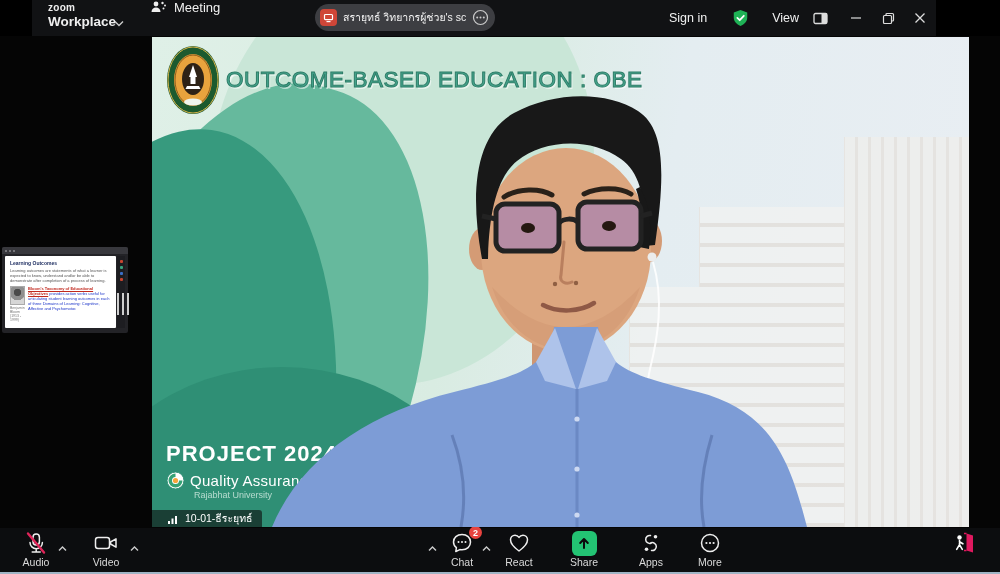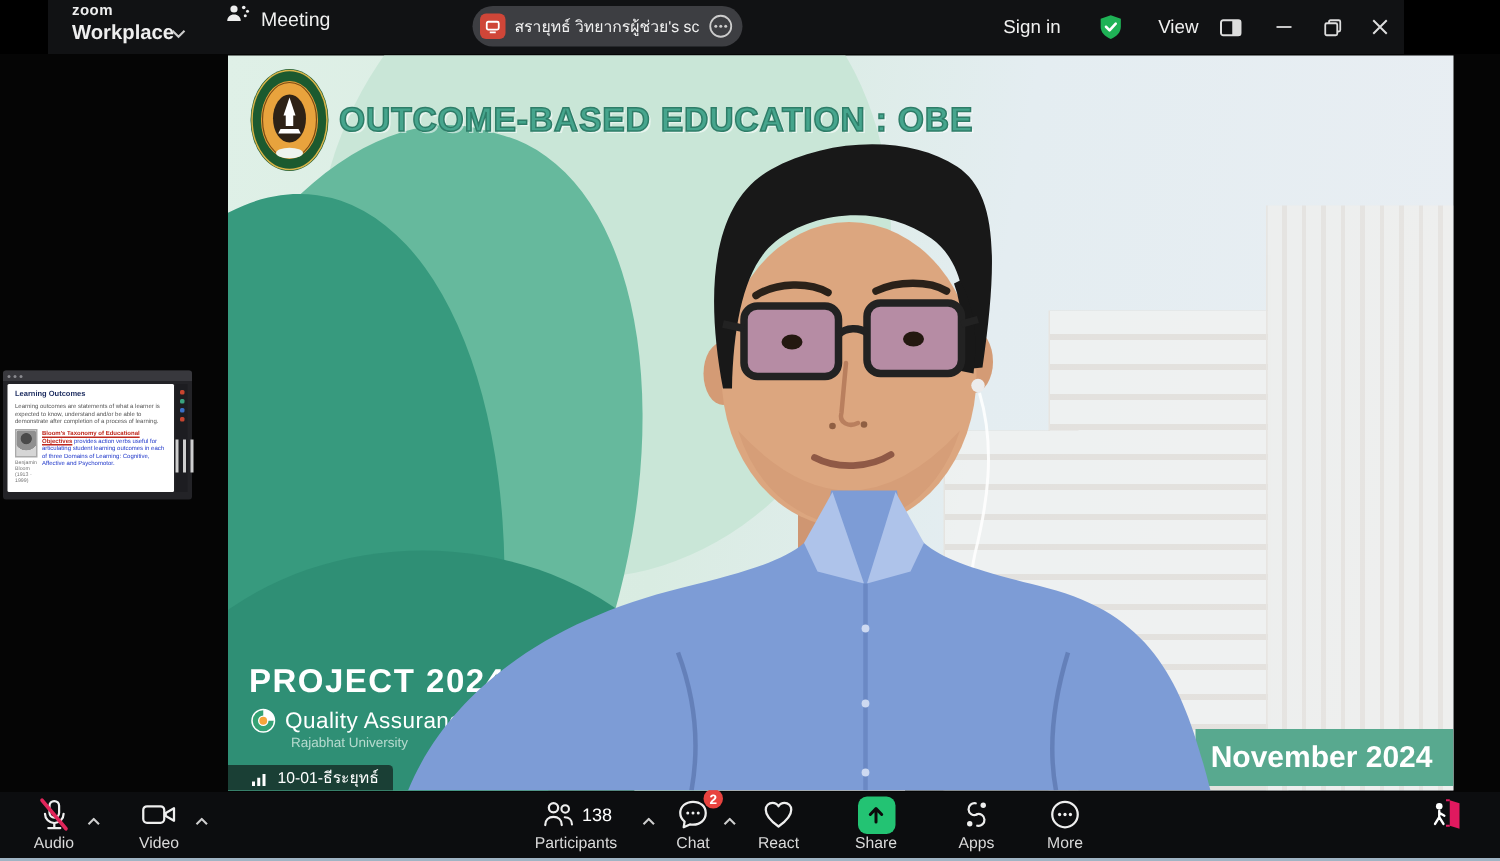--- a/index.html
+++ b/index.html
@@ -6,21 +6,21 @@
   html,body { background:#000; }
   body { font-family:"Liberation Sans", sans-serif; }
   #app { position:relative; width:1000px; height:574px; background:#000; overflow:hidden; }
 
   
   .topbar { position:absolute; top:0; left:0; width:904px; height:36px; background:#111214; color:#eee;margin-left:32px; }
   .zoom-logo { position:absolute; left:16px; top:3px; line-height:1; }
   .zoom-logo .l1 { font-size:10px; font-weight:bold; letter-spacing:.3px; }
   .zoom-logo .l2 { font-size:13.5px; font-weight:bold; margin-top:2px; }
   .logo-chevron { position:absolute; left:82px; top:13px; }
-  .meeting-tab { position:absolute; left:112px; top:0; height:36px; display:flex; align-items:flex-end; gap:7px; font-size:13px; color:#f0f0f0; padding:16px 6px; cursor:default; }
+  .meeting-tab { position:absolute; left:112px; top:0; height:36px; display:flex; align-items:flex-start; gap:7px; font-size:13px; color:#f0f0f0; padding:0 6px; cursor:default; }
   .share-pill { position:absolute; left:283px; top:4px; height:27px; width:180px; background:#3d3e42; border-radius:14px; display:flex; align-items:center; padding:0 6px 0 5px; gap:6px; }
   .pill-appicon { width:17px; height:17px; border-radius:4px; background:#cf4638; display:flex; align-items:center; justify-content:center; flex:0 0 auto; }
   .pill-text { font-size:10.5px; color:#f2f2f2; white-space:nowrap; overflow:hidden; flex:1; }
   .pill-more { width:17px; height:17px; flex:0 0 auto; display:flex; align-items:center; justify-content:center; }
   .tb-right { position:absolute; right:0; top:0; height:36px; display:flex; align-items:center; }
   .signin { font-size:12.5px; color:#f0f0f0; padding:0 14px; }
   .shield { padding:0 10px; display:flex; align-items:center; }
   .view-btn { display:flex; align-items:center; gap:14px; font-size:12.5px; padding:0 12px; color:#f0f0f0; }
   .winbtn { width:32px; height:36px; display:flex; align-items:center; justify-content:center; color:#ddd; }
 
@@ -36,21 +36,21 @@
   .blob.dark   { left:-150px;top:90px;   width:330px; height:640px; background:#379a7e; border-radius:50%; transform:rotate(8deg); }
   .blob.dark2  { left:-70px; top:330px;  width:400px; height:330px; background:#2f8f75; border-radius:50%; }
   .blob.leaf   { left:268px; top:356px;  width:180px; height:220px; background:rgba(255,255,255,.82); border-radius:50%; transform:rotate(-24deg); }
   .buildings { position:absolute; right:0; top:100px; width:340px; height:390px; opacity:.5; }
   .bld { position:absolute; background:repeating-linear-gradient(#f8f5f1 0 16px, #e2d7cc 16px 20px); border-left:1px solid #e8ddd2; }
   .bld.b1 { left:70px; top:70px; width:160px; height:320px; }
   .bld.b2 { right:0; top:0; width:125px; height:390px; background:repeating-linear-gradient(90deg,#f3efe9 0 10px,#e4dacf 10px 13px); }
   .bld.b3 { left:0; top:150px; width:90px; height:240px; }
 
   .emblem { position:absolute; left:14px; top:8px; z-index:4; }
-  .slide-title { position:absolute; left:74px; top:30px; z-index:4; font-size:22.5px; font-weight:bold; letter-spacing:.5px;
+  .slide-title { position:absolute; left:74px; top:30px; z-index:4; font-size:22.5px; font-weight:normal; letter-spacing:.5px;
                  color:#46a58d; -webkit-text-stroke:1px #2e7d68; text-shadow:1.5px 1.5px 0 rgba(255,255,255,.55); white-space:nowrap; }
 
   .qa-block { position:absolute; left:14px; top:405px; z-index:4; line-height:1.05; }
   .qa1 { font-size:22px; font-weight:bold; letter-spacing:1px; color:transparent; -webkit-text-stroke:1.4px #c9e4d7; }
   .qa2 { font-size:22px; font-weight:bold; letter-spacing:1px; color:#fff; }
   .qa-brand { display:flex; align-items:center; gap:5px; margin-top:6px; }
   .qa-brand-text { font-size:15px; color:#fff; letter-spacing:.3px; }
   .qa-sub { font-size:9px; color:rgba(215,238,229,.8); margin-left:28px; margin-top:1px; }
 
   .person-svg { position:absolute; left:0; top:0; z-index:6; }
@@ -253,21 +253,20 @@
             <circle cx="9.5" cy="9.5" r="8.5" fill="#fff"></circle>
             <circle cx="9.5" cy="9.5" r="8.5" fill="none" stroke="#2f8f75" stroke-width="1"></circle>
             <path d="M9.5 2.5 A7 7 0 1 0 16.5 9.5 L13 9.5 A3.5 3.5 0 1 1 9.5 6 Z" fill="#35a275"></path>
             <circle cx="9.5" cy="9.5" r="2.6" fill="#f6a53a"></circle>
           </svg>
           <span class="qa-brand-text">Quality Assurance</span>
         </div>
         <div class="qa-sub">Rajabhat University</div>
       </div>
 
-      <div class="date-banner">November 2024</div>
 
       <div class="name-tag">
         <svg width="12" height="10" viewBox="0 0 12 10">
           <rect x="0" y="7" width="2" height="3" fill="#fff"></rect>
           <rect x="3.5" y="4.5" width="2" height="5.5" fill="#fff"></rect>
           <rect x="7" y="2" width="2" height="8" fill="#fff"></rect>
         </svg>
         <span>10-01-ธีระยุทธ์</span>
       </div>
     </div>
@@ -329,32 +328,20 @@
         </svg>
       </span>
       <span class="lbl">Video</span>
     </div>
     <span class="chev" style="left:130px;">
       <svg width="9" height="6" viewBox="0 0 9 6">
           <polyline points="1,4.5 4.5,1 8,4.5" fill="none" stroke="#ccc" stroke-width="1.4"></polyline>
         </svg>
     </span>
 
-    <div class="ctl" style="left:348px; width:72px;">
-      <span class="ic">
-        <svg width="24" height="24" viewBox="0 0 24 24">
-          <circle cx="9" cy="7.5" r="3.1" fill="none" stroke="#eee" stroke-width="1.5"></circle>
-          <path d="M3.5 19 c0-3.4 2.4-5.4 5.5-5.4 s5.5 2 5.5 5.4" fill="none" stroke="#eee" stroke-width="1.5" stroke-linecap="round"></path>
-          <circle cx="16.8" cy="8.3" r="2.5" fill="none" stroke="#eee" stroke-width="1.4"></circle>
-          <path d="M16.5 13.8 c2.9 0 4.8 1.9 4.8 4.8" fill="none" stroke="#eee" stroke-width="1.4" stroke-linecap="round"></path>
-        </svg>
-        <span class="count">138</span>
-      </span>
-      <span class="lbl">Participants</span>
-    </div>
     <span class="chev" style="left:428px;">
       <svg width="9" height="6" viewBox="0 0 9 6">
           <polyline points="1,4.5 4.5,1 8,4.5" fill="none" stroke="#ccc" stroke-width="1.4"></polyline>
         </svg>
     </span>
 
     <div class="ctl" style="left:440px; width:44px;">
       <span class="ic">
         <svg width="24" height="24" viewBox="0 0 24 24">
           <path d="M12 3.5 C7 3.5 3.5 6.8 3.5 11 c0 2.3 1.1 4.3 2.9 5.7 L5.8 20.5 l4.1-1.9 c.7 .15 1.4 .2 2.1 .2 5 0 8.5-3.3 8.5-7.8 S17 3.5 12 3.5 Z" fill="none" stroke="#eee" stroke-width="1.5" stroke-linejoin="round"></path>

